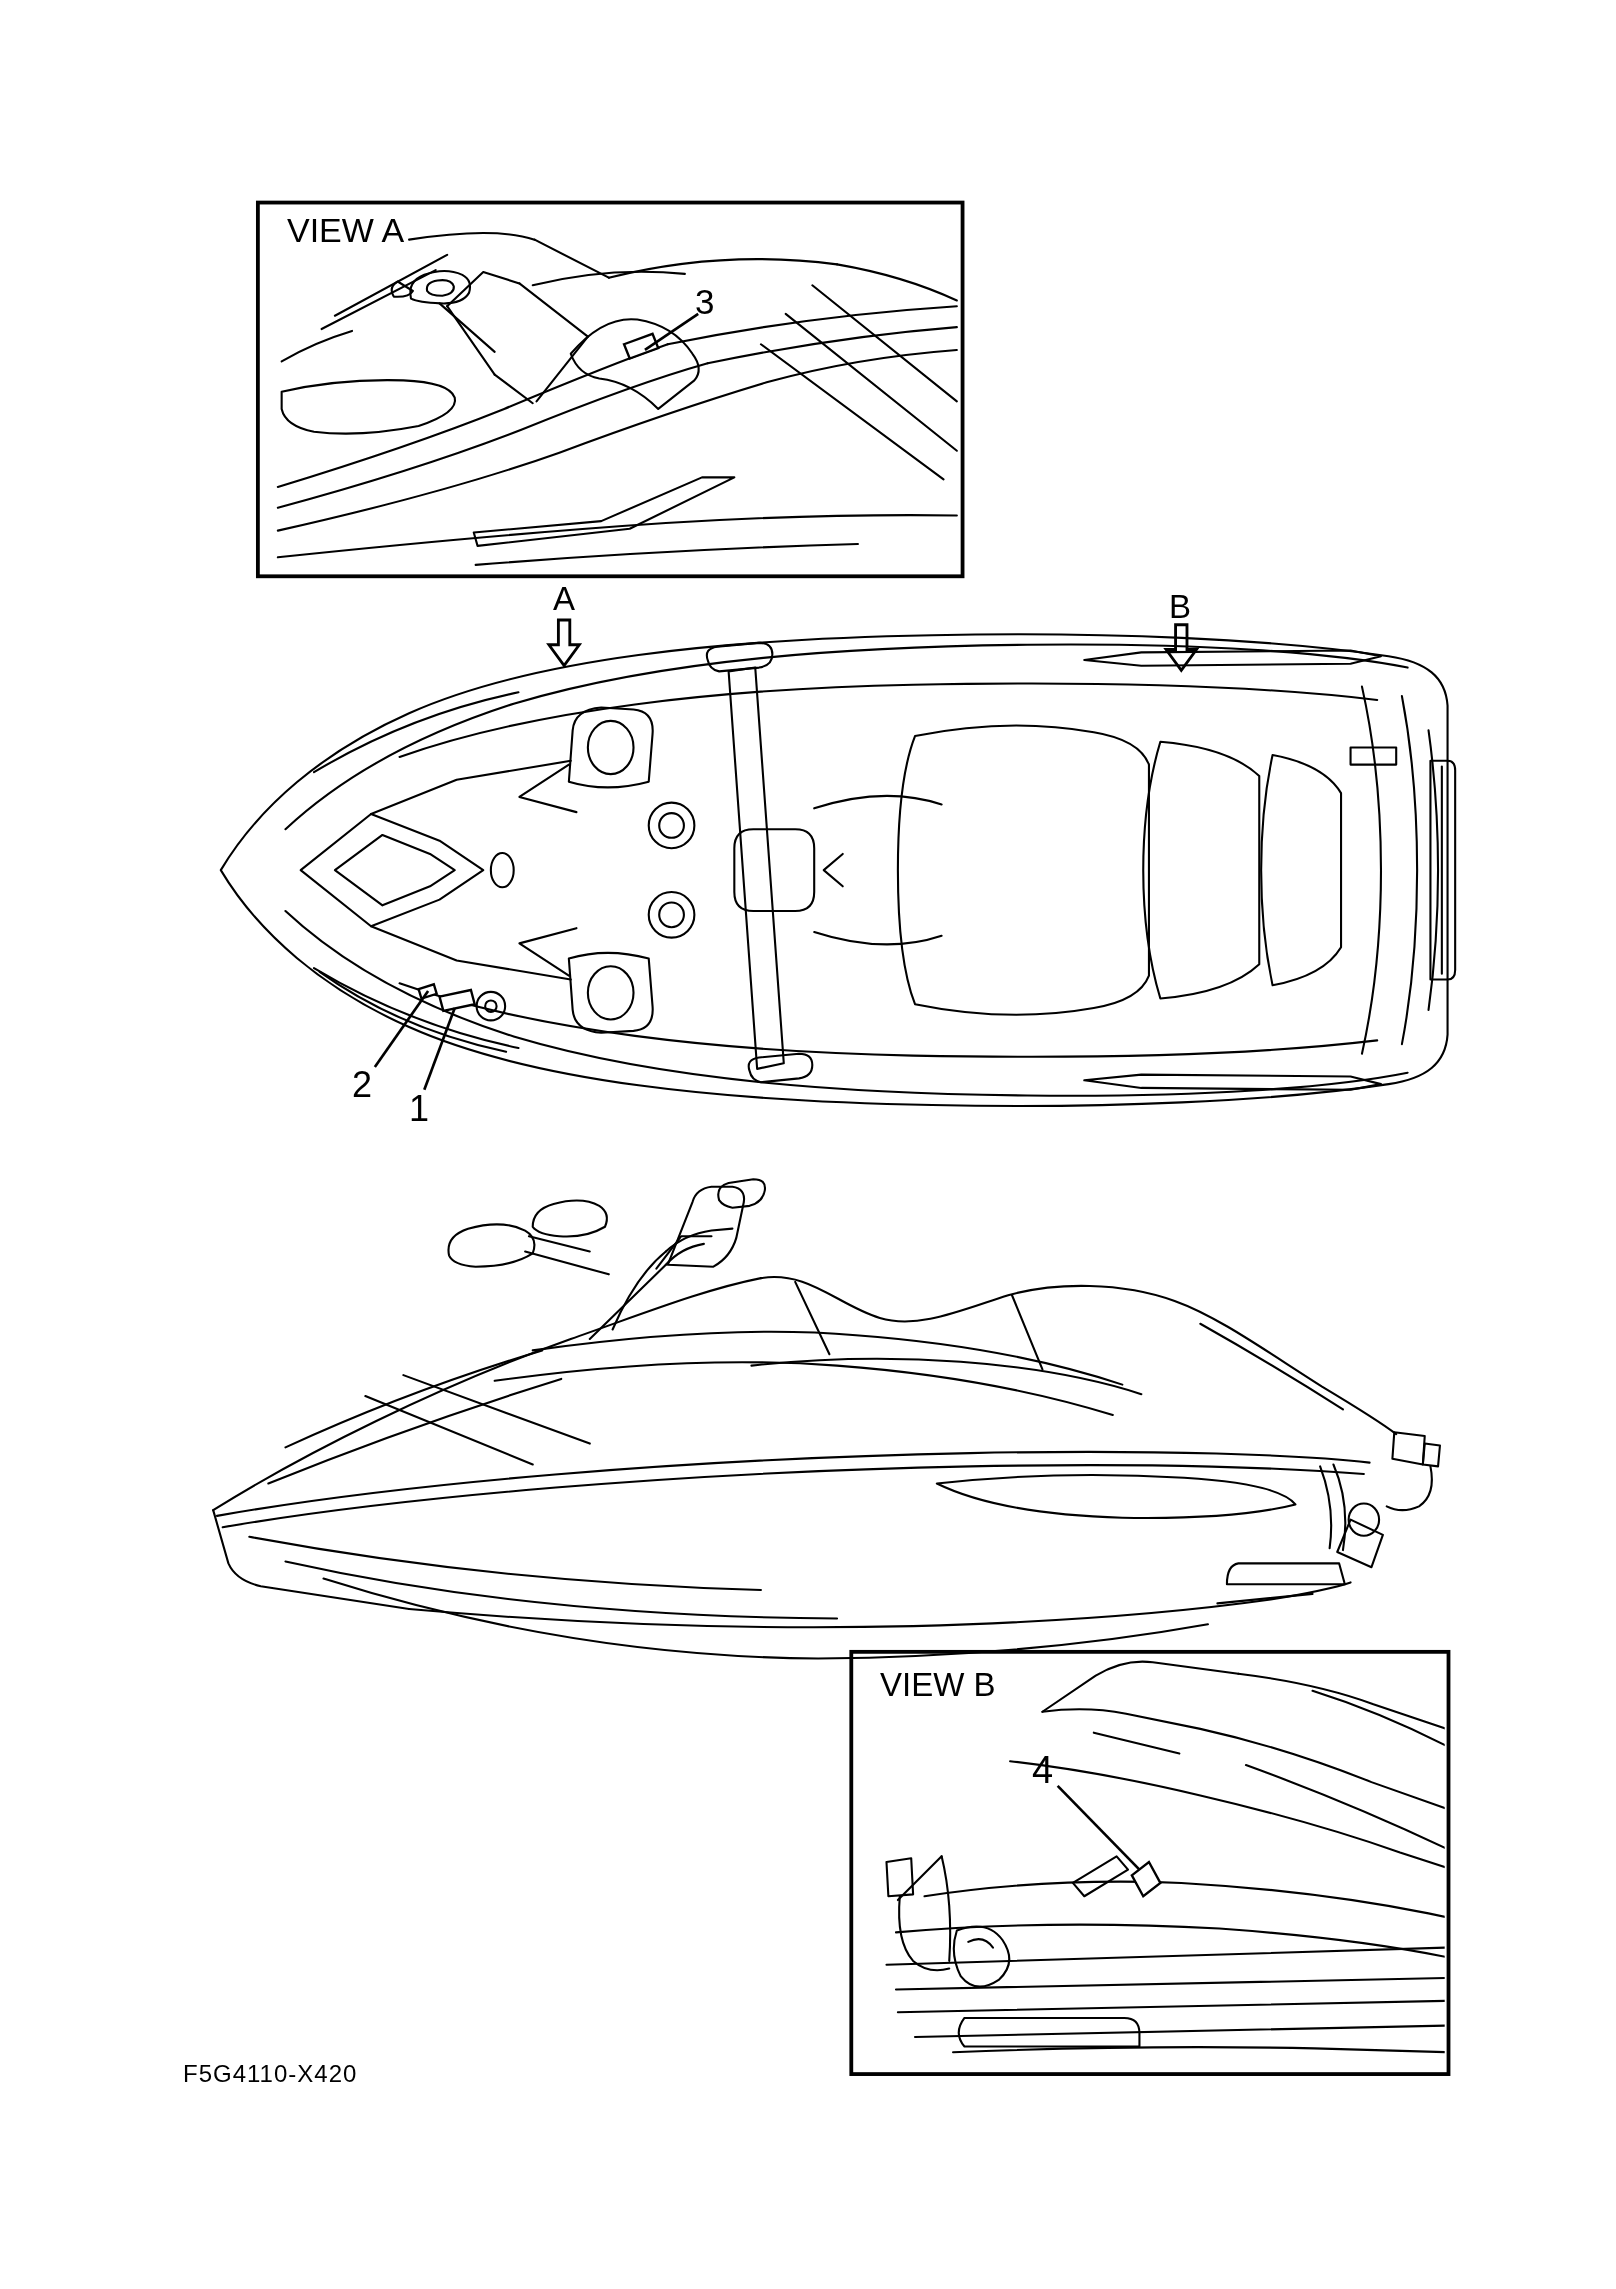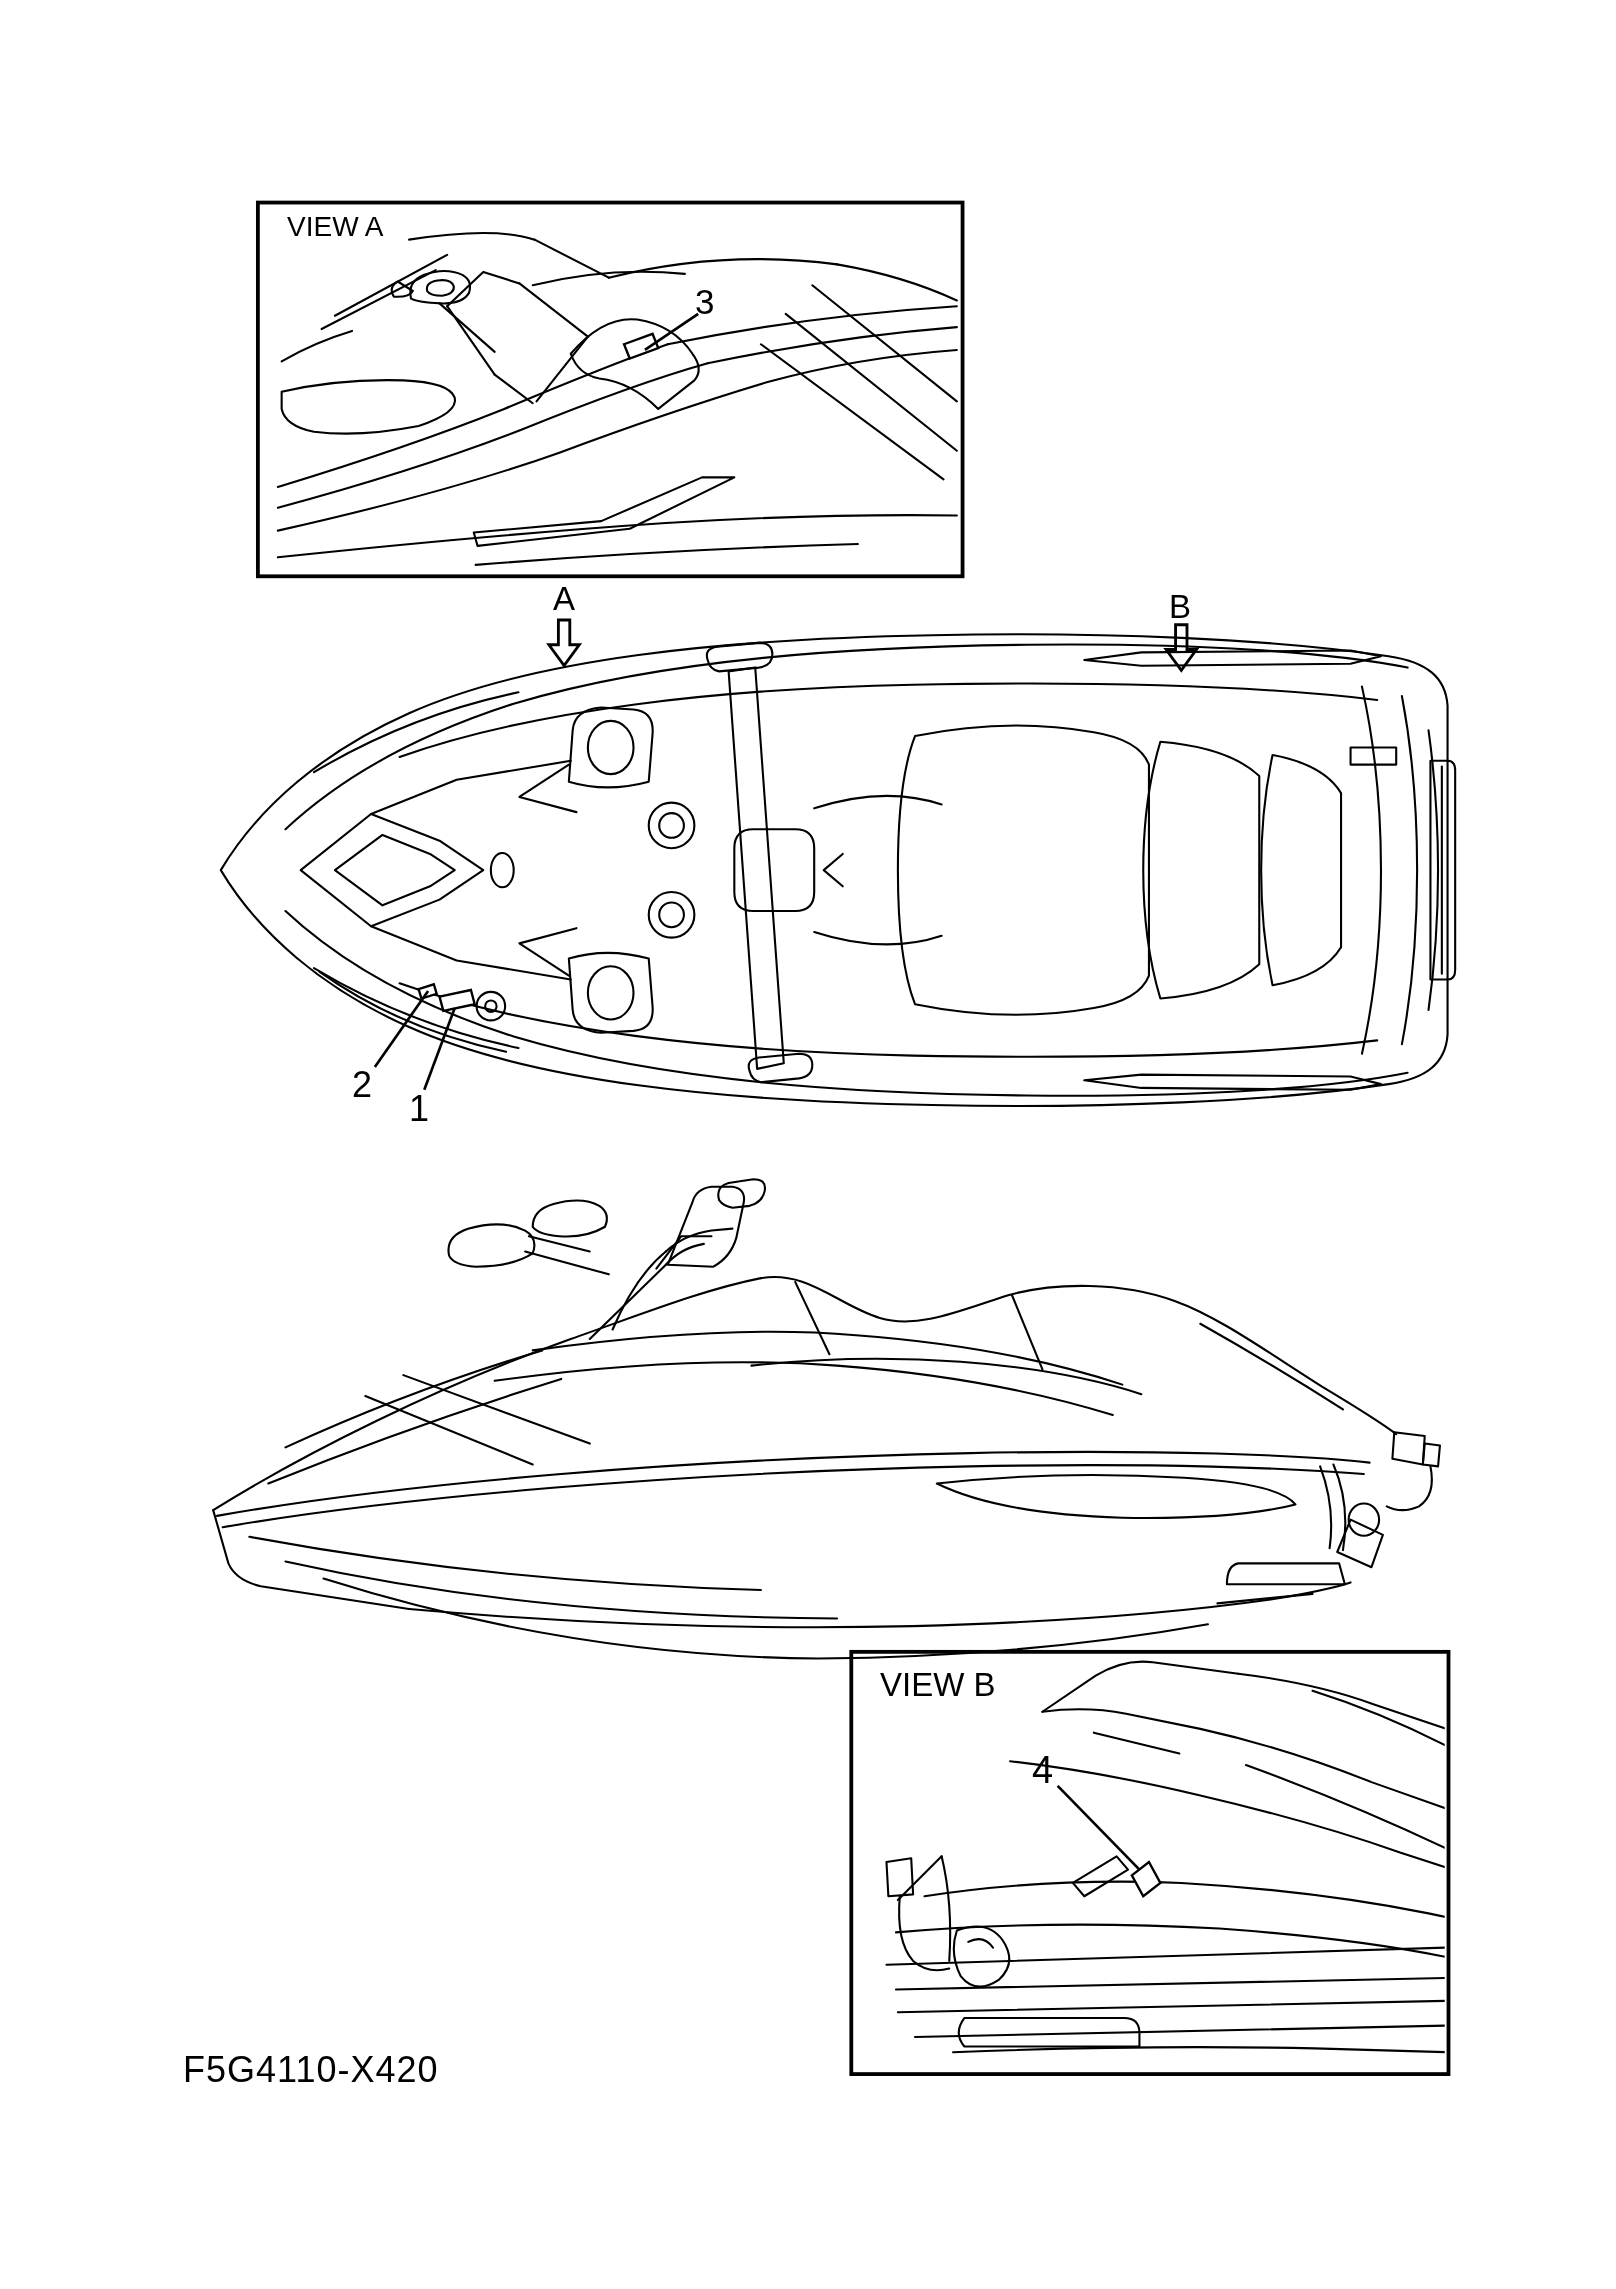--- a/index.html
+++ b/index.html
@@ -12,24 +12,24 @@
     overflow:hidden;
   }
   .art{position:absolute;left:0;top:0;}
   .lbl{
     position:absolute;
     line-height:1;
     color:#000;
     white-space:nowrap;
     user-select:none;
   }
-  .inset-title{font-size:28px;}
+  .inset-title{font-size:34px;}
   .arrow-letter{font-size:33px;}
   .callout{font-size:36px;}
-  .figcode{font-size:36px;letter-spacing:1px;}
+  .figcode{font-size:24px;letter-spacing:1px;margin-top:10px;}
 </style>
 </head>
 <body>
 
 <div class="page">
 
   <svg class="art" width="1617" height="2289" viewBox="0 0 1700 2407">
     <defs>
       <clipPath id="clipA">
           <rect x="275" y="217" width="733" height="385"></rect>

